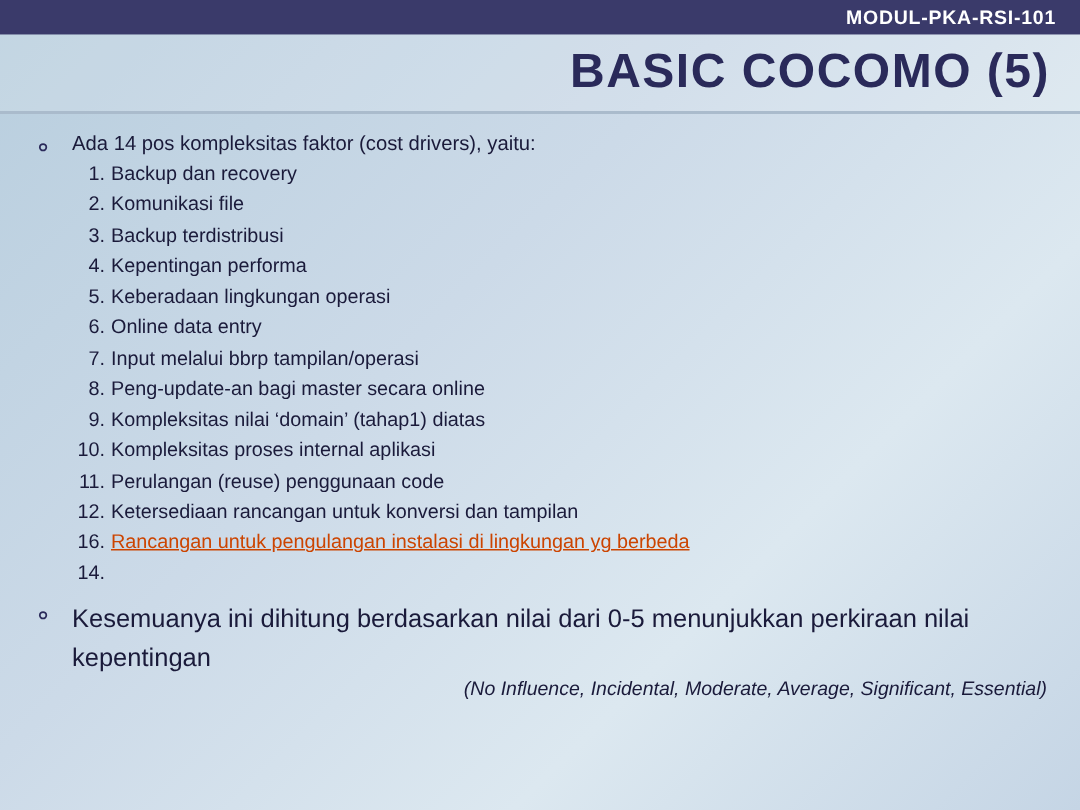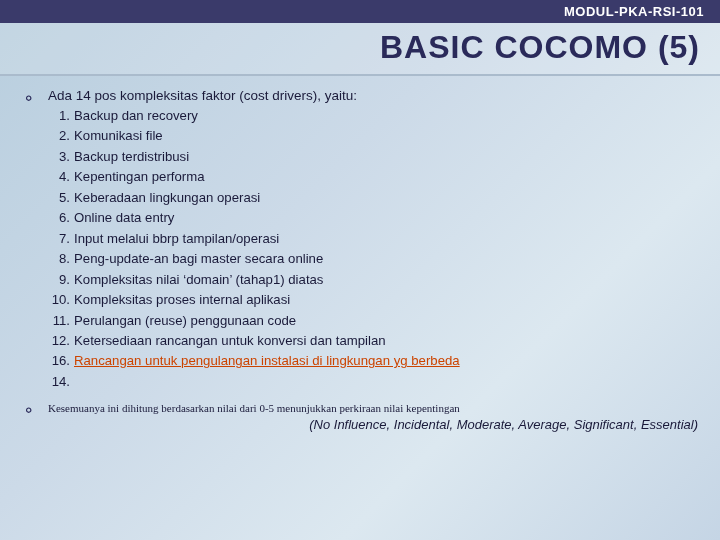--- a/index.html
+++ b/index.html
@@ -103,24 +103,23 @@
 
     .italic {
     }
 
     .orange {
       color: #cc4400;
       text-decoration: underline;
     }
 
     .bottom-note {
-      font-size: 11px;
+      font-size: 17px;
       color: #1a1a3a;
       line-height: 1.5;
-      font-family: Liberation Serif, serif;
     }
 
     .bottom-italic {
       font-style: italic;
       color: #1a1a3a;
       font-size: 13px;
       text-align: right;
     }
   </style>
 </head>

